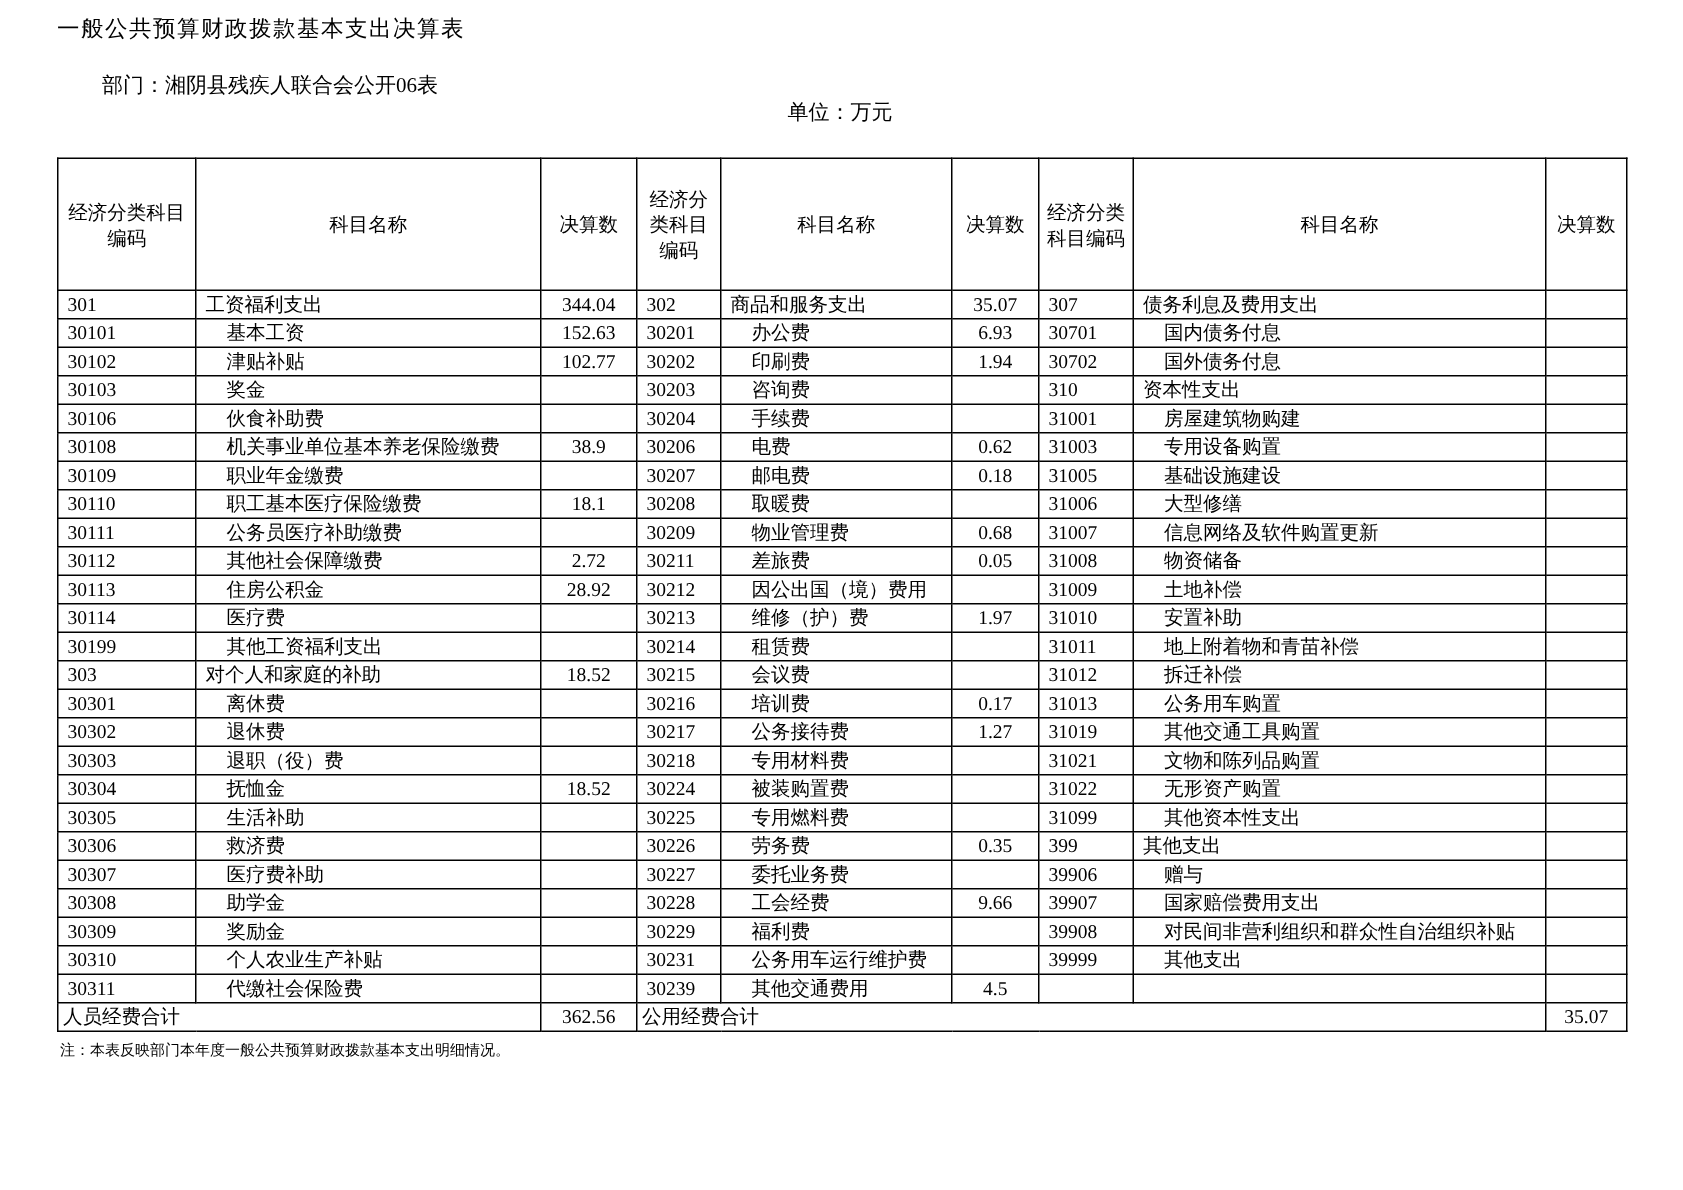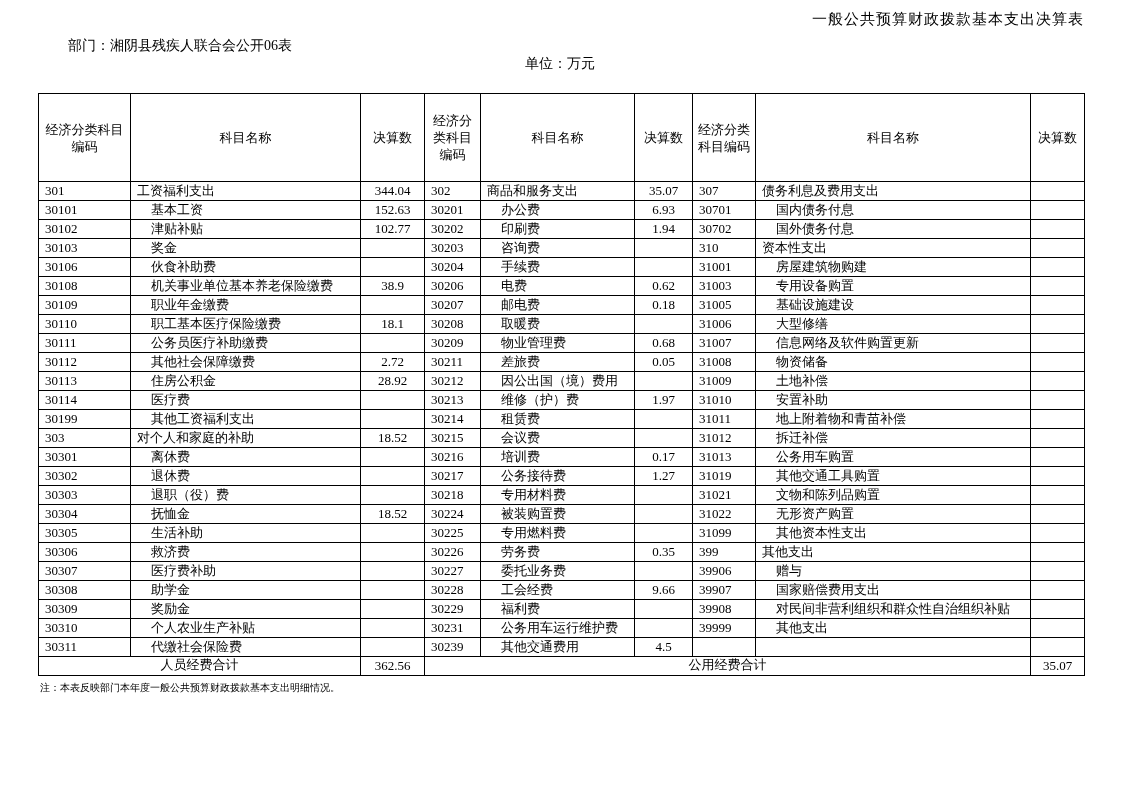--- a/index.html
+++ b/index.html
@@ -5,24 +5,24 @@
   * { box-sizing: border-box; }
   html, body { margin: 0; padding: 0; background: #fff; }
   body {
     width: 1122px; height: 793px;
     font-family: "Liberation Serif", "DejaVu Serif", serif;
     color: #000;
     position: relative;
   }
   .page { padding: 10px 38px 0 38px; }
   .title {
-    text-align: right;
+    text-align: left;
     font-size: 15px;
     letter-spacing: 1px;
-    margin-bottom: 8px;
+    margin-bottom: 20px;
   }
   .meta-line {
     display: flex;
     font-size: 14px;
     padding: 0 2px 0 30px;
     line-height: 18px;
   }
   .unit-line {
     text-align: center;
     font-size: 14px;
@@ -51,21 +51,21 @@
   }
   tbody td, tfoot td {
     height: 19px;
     line-height: 18px;
     white-space: nowrap;
   }
   td.code { text-align: left; padding-left: 6px; }
   td.name { text-align: left; padding-left: 6px; }
   td.name.indent { padding-left: 20px; }
   td.amount { text-align: center; }
-  td.center { text-align: center; font-family: Liberation Mono, monospace; }
+  td.center { text-align: left; }
   .note {
     font-size: 10px;
     margin-top: 5px;
     padding-left: 2px;
   }
 </style>
 </head>
 <body>
 
 <div class="page">

